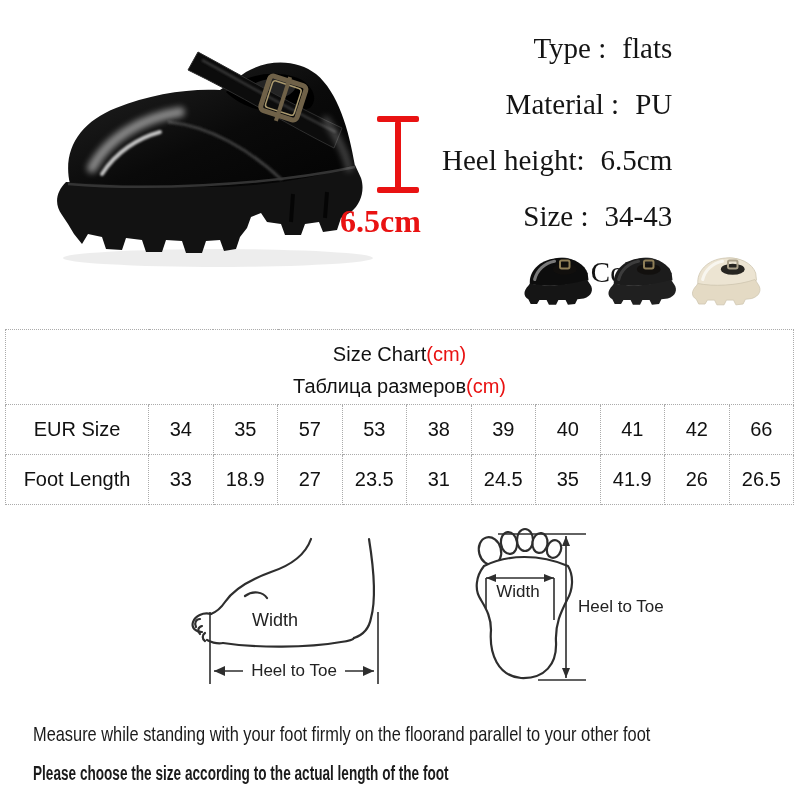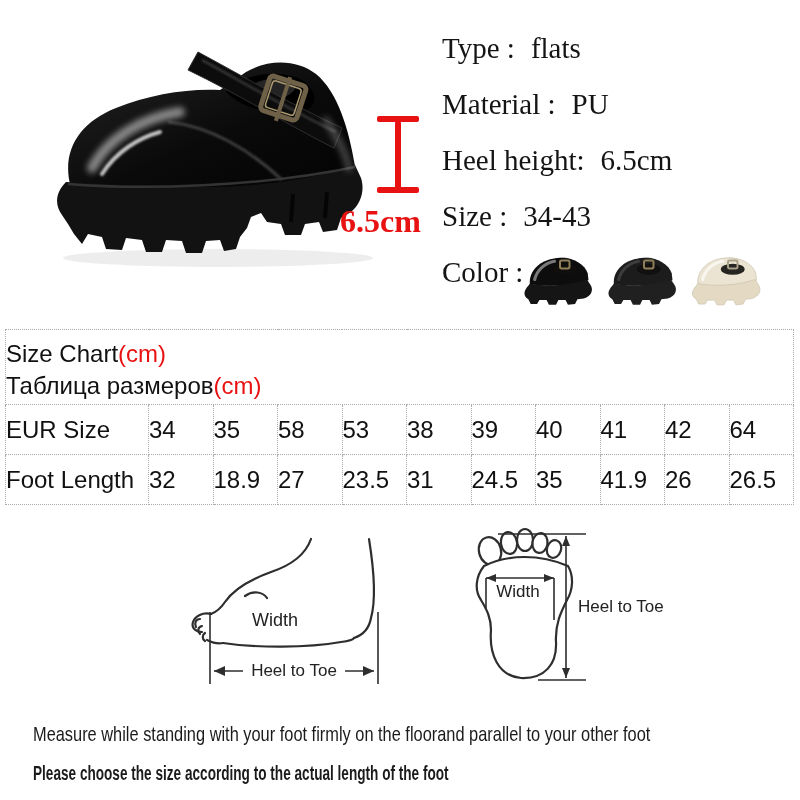--- a/index.html
+++ b/index.html
@@ -9,34 +9,34 @@
   
   .photo{position:absolute;left:50px;top:34px;width:330px;height:235px;}
   .heel-marker{position:absolute;left:0;top:0;}
   .ib-cap{position:absolute;width:42px;height:6px;background:#e91212;border-radius:2px;}
   .ib-bar{position:absolute;width:6px;height:68px;background:#e91212;border-radius:2px;}
   .heel-value{position:absolute;left:340px;top:203px;width:90px;
               font-family:"Liberation Serif",serif;font-weight:700;font-size:32px;color:#e91212;}
 
   .specs{position:absolute;left:442px;top:20px;margin:0;padding:0;list-style:none;
          font-family:"Liberation Serif",serif;font-size:29px;color:#141414;}
-  .specs li{height:56px;line-height:56px;white-space:nowrap;}
+  .specs li{height:56px;line-height:56px;white-space:nowrap;text-align:right;}
   .specs .val{margin-left:16px;}
 
   .swatches{position:absolute;left:520px;top:251px;display:flex;gap:4px;}
   .swatches svg{display:block;}
   .sw-patent{--body:#0d0d0d;--sole:#151515;--line:#2e2e2e;--buckle:#8f7f58;--shine:.45;--edge:none;}
   .sw-black {--body:#1c1c1c;--sole:#202020;--line:#333333;--buckle:#8f7f58;--shine:.14;--edge:none;}
   .sw-beige {--body:#ece4d2;--sole:#e4dac4;--line:#c9bfa6;--buckle:#aaa08a;--shine:.65;--edge:#cfc6b0;}
 
   
   .size-table{position:absolute;left:5px;top:329px;width:789px;}
   .size-table table{border-collapse:collapse;width:100%;table-layout:fixed;}
-  .size-table td{border:1px dotted #ababab;text-align:left;vertical-align:middle;
-                 font-size:24px;color:#111;height:49px;padding:0;}
+  .size-table td{border:1px dotted #ababab;text-align:center;vertical-align:middle;
+                 font-size:20px;color:#111;height:49px;padding:0;}
   .size-table td.hdr{height:74px;border-bottom:1px dotted #ababab;}
   .hdr .t1{line-height:32px;padding-top:5px;}
   .hdr .t2{line-height:32px;}
   .red{color:#e91212;}
 
   
   .diag{position:absolute;}
   .diag text{font-family:"Liberation Sans",sans-serif;fill:#222;}
 
   
@@ -147,32 +147,32 @@
           <tr>
         <td class="hdr" colspan="11">
           <div class="t1"><span>Size Chart</span><span class="red">(cm)</span></div>
           <div class="t2"><span>Таблица размеров</span><span class="red">(cm)</span></div>
         </td>
       </tr>
       <tr>
         <td>EUR Size</td>
         <td>34</td>
         <td>35</td>
-        <td>58</td>
+        <td>57</td>
         <td>53</td>
         <td>38</td>
         <td>39</td>
         <td>40</td>
         <td>41</td>
         <td>42</td>
-        <td>64</td>
+        <td>66</td>
       </tr>
       <tr style="height:50px;margin-left:40px;">
         <td>Foot Length</td>
-        <td class="red">32</td>
+        <td class="red">33</td>
         <td class="red">18.9</td>
         <td class="red">27</td>
         <td class="red">23.5</td>
         <td class="red">31</td>
         <td class="red">24.5</td>
         <td class="red">35</td>
         <td class="red">41.9</td>
         <td class="red">26</td>
         <td class="red">26.5</td>
       </tr>

